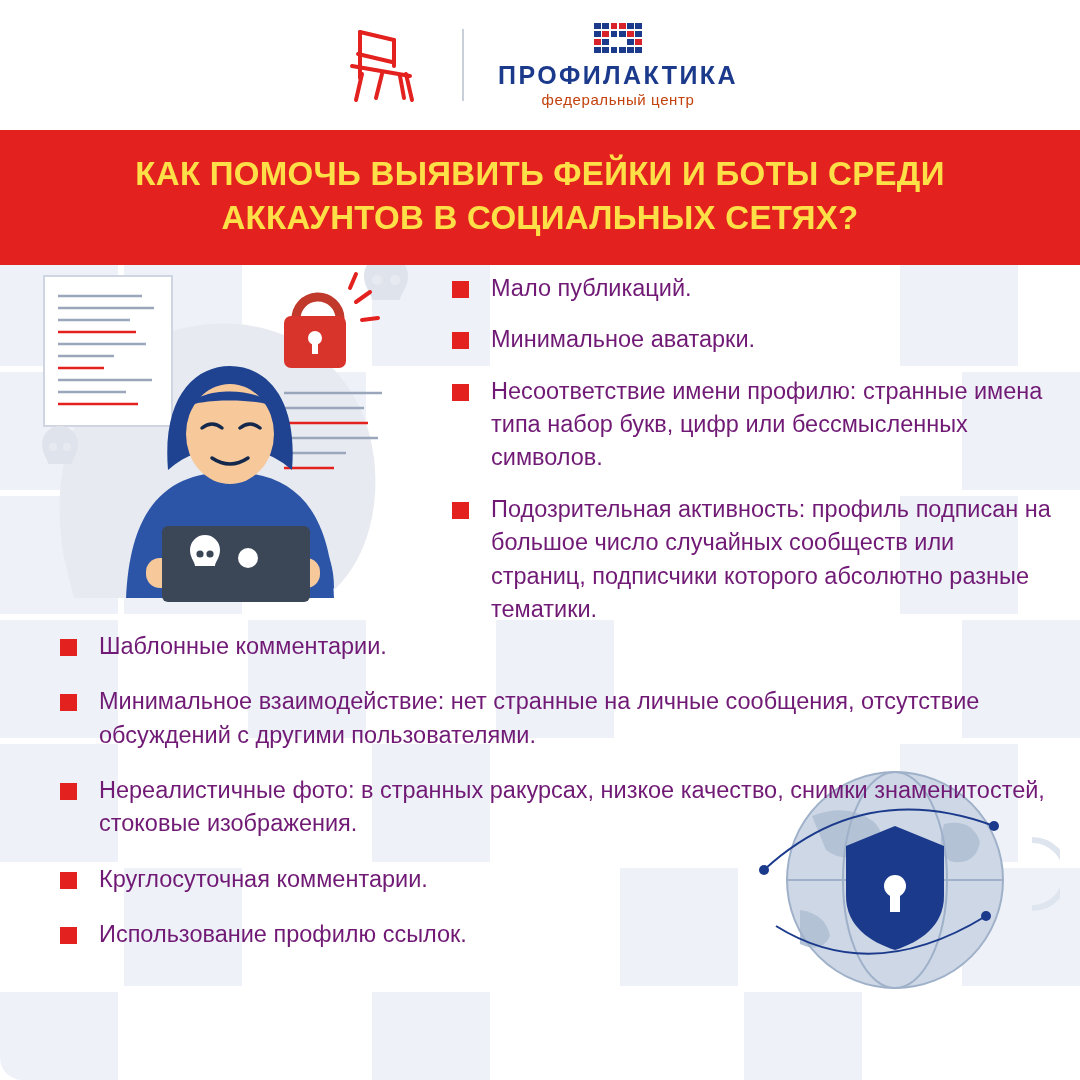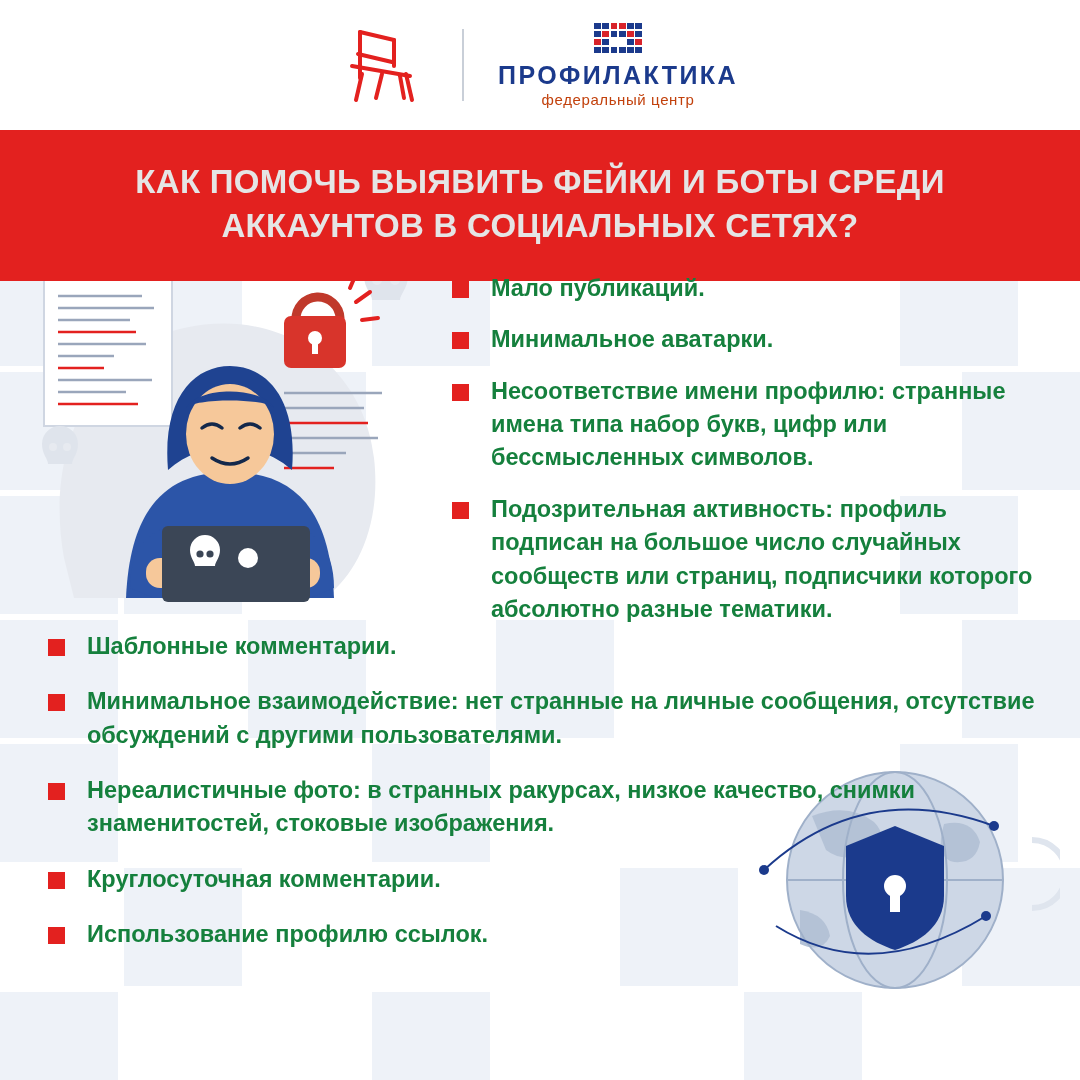--- a/index.html
+++ b/index.html
@@ -12,20 +12,21 @@
     font-family: "Liberation Sans", sans-serif;
     background: #ffffff;
     overflow: hidden;
   }
   .poster {
     position: relative;
     width: 1080px;
     height: 1080px;
     background: #ffffff;
     overflow: hidden;
+    border-radius: 22px;
   }
 
   
   .bg-grid {
     position: absolute;
     inset: 0;
     pointer-events: none;
     z-index: 0;
   }
   .bg-cell {
@@ -91,22 +92,22 @@
 
   
   .title-band {
     position: relative;
     z-index: 3;
     background: #e3211f;
     padding: 22px 40px 26px;
     text-align: center;
   }
   .title-band h1 {
-    margin: 8px;
-    color: #e5e5e5;
+    margin: 0;
+    color: #fde047;
     font-size: 33px;
     line-height: 1.32;
     font-weight: bold;
     letter-spacing: 0.3px;
     text-transform: uppercase;
   }
 
   
   .illus {
     position: absolute;
@@ -120,21 +121,21 @@
   
   .list-top {
     position: absolute;
     left: 452px;
     top: 272px;
     width: 600px;
     z-index: 3;
   }
   .list-bottom {
     position: absolute;
-    left: 48px;
+    left: 60px;
     top: 630px;
     width: 990px;
     z-index: 3;
   }
   .bullet-row {
     display: flex;
     align-items: flex-start;
     margin-bottom: 18px;
   }
   .list-bottom .bullet-row { margin-bottom: 22px; }
@@ -142,22 +143,21 @@
     flex: 0 0 auto;
     width: 17px;
     height: 17px;
     background: #e3211f;
     margin-top: 9px;
     margin-right: 22px;
   }
   .bullet-text {
     font-size: 23.5px;
     line-height: 1.42;
-    color: #15803d;
-    font-weight: bold;
+    color: #701a75;
   }
   .list-bottom .bullet-text { font-size: 23.5px; }
 
   
   .globe-wrap {
     position: absolute;
     right: 20px;
     bottom: 60px;
     width: 330px;
     height: 300px;

